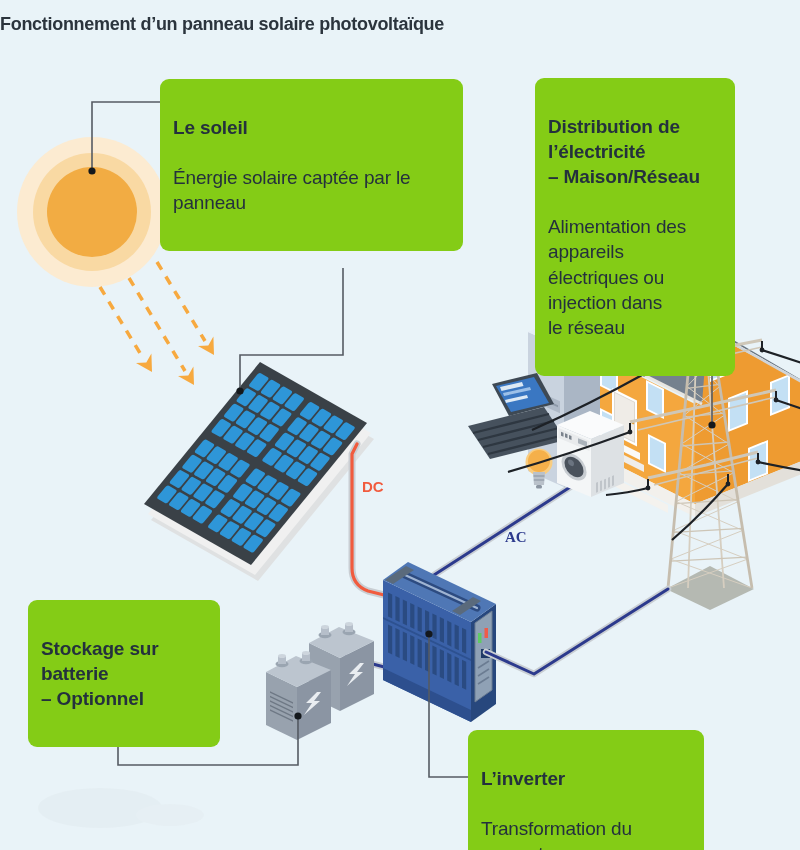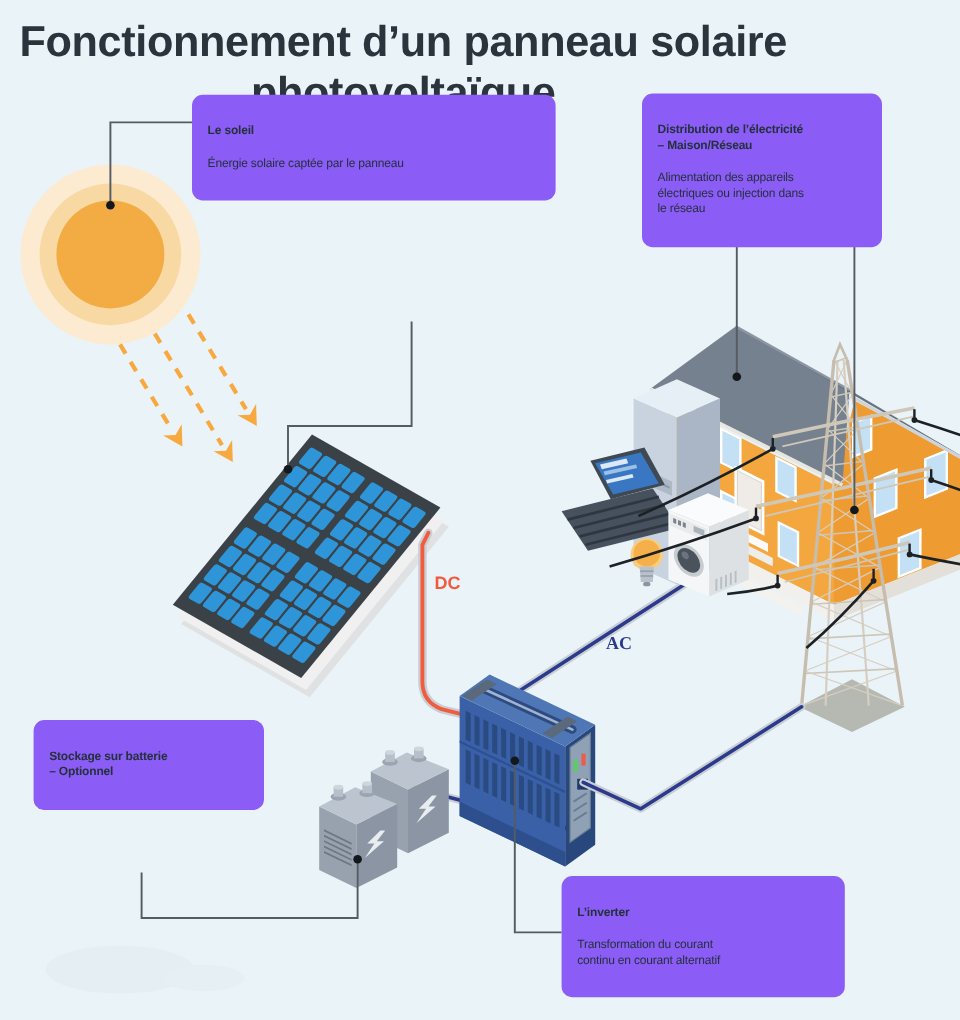--- a/index.html
+++ b/index.html
@@ -1,22 +1,22 @@
 <!DOCTYPE html>
 <html><head>
 <meta charset="utf-8">
 <style>
   html,body{margin:0;padding:0;}
   #stage{position:relative;width:800px;height:850px;background:#e9f3f8;overflow:hidden;
          font-family:"Liberation Sans",sans-serif;}
   #art{position:absolute;left:0;top:0;}
-  .page-title{position:absolute;left:0;top:14px;width:672px;text-align:center;
-      font-size:36px;font-weight:700;letter-spacing:-0.3px;color:#2b343d;}
-  .box{position:absolute;background:#8b5cf6;border-radius:9px;padding:11px 13px;
-      color:#24313d;font-size:10px;line-height:1.32;letter-spacing:-0.15px;
+  .page-title{position:absolute;left:0;top:14px;width:672px;
+      font-size:18px;font-weight:700;letter-spacing:-0.3px;color:#2b343d;}
+  .box{position:absolute;background:#84cc16;border-radius:9px;padding:11px 13px;
+      color:#24313d;font-size:19px;line-height:1.32;letter-spacing:-0.15px;
       box-sizing:border-box;white-space:pre-line;}
   .box-title{font-weight:700;}
   .wire-label{position:absolute;font-size:15px;font-weight:700;}
   #dc-label{left:362px;top:478px;color:#f15b3e;}
   #ac-label{left:505px;top:529px;color:#2c3a8d;font-family:Liberation Serif, serif;}
   #callout-soleil{left:160px;top:79px;width:303px;}
   #callout-panneau{left:215px;top:190px;width:296px;}
   #callout-distribution{left:535px;top:78px;width:200px;}
   #callout-stockage{left:28px;top:600px;width:192px;}
   #callout-inverter{left:468px;top:730px;width:236px;}

